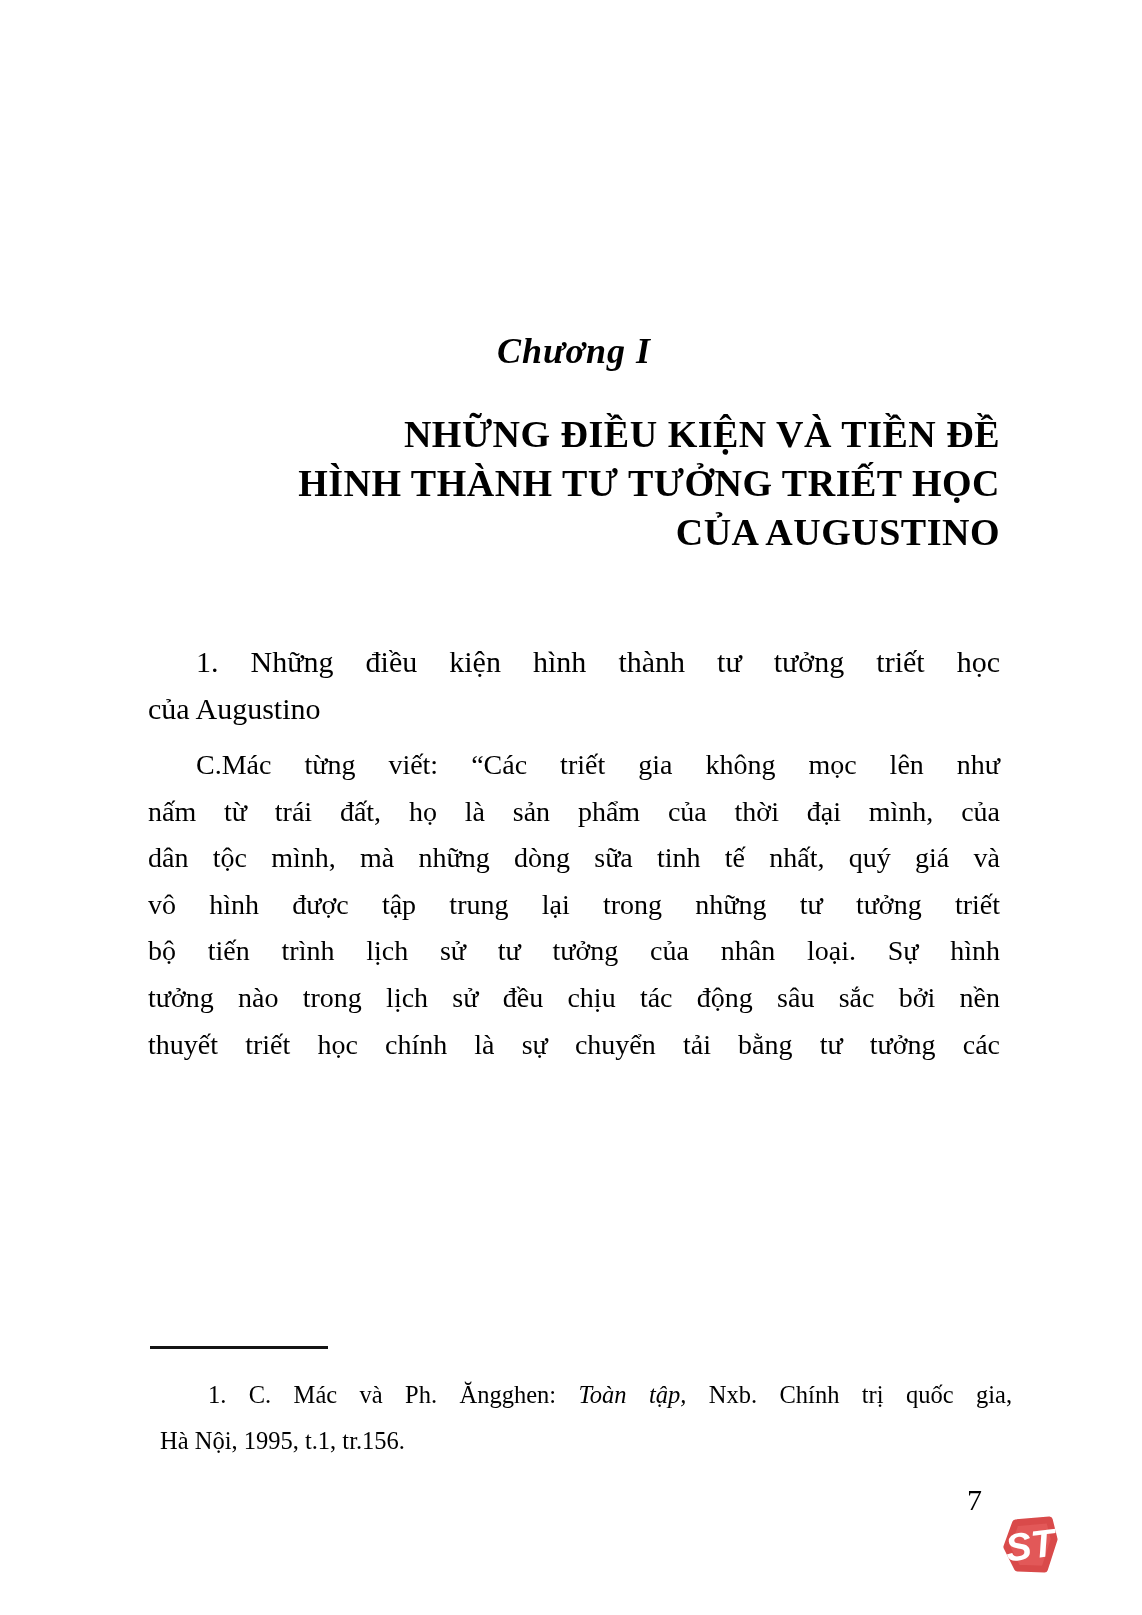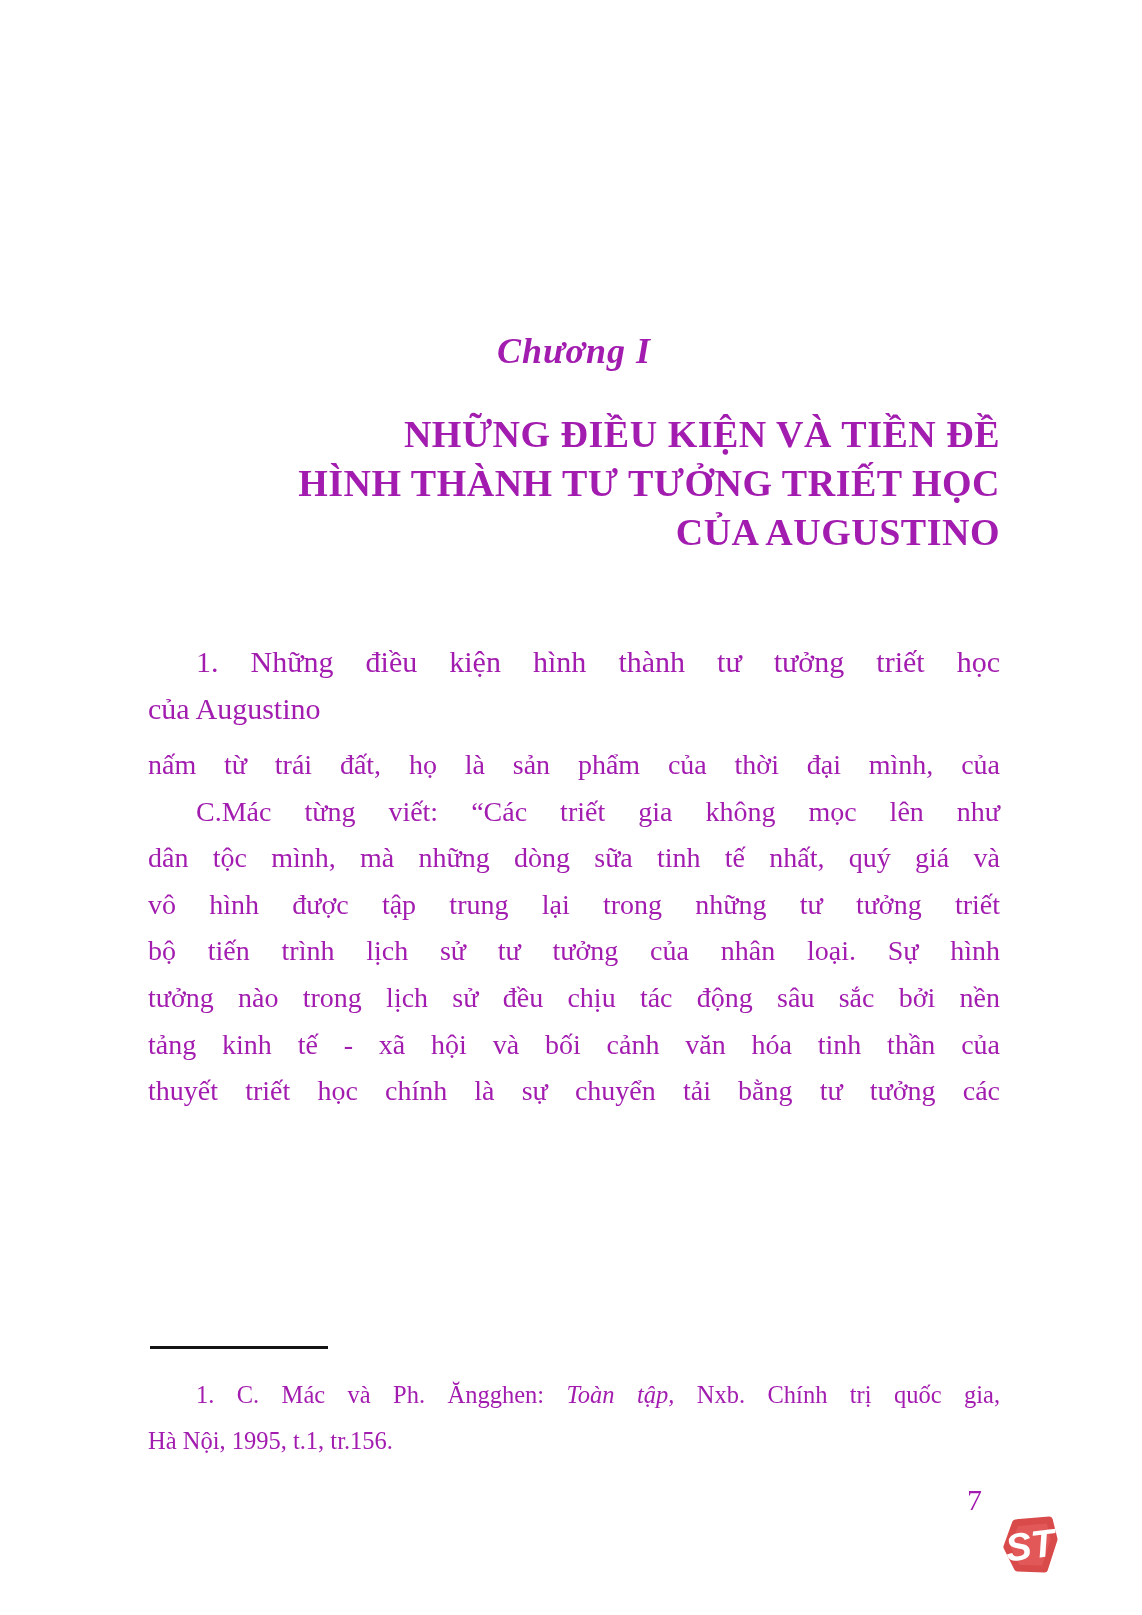--- a/index.html
+++ b/index.html
@@ -2,21 +2,21 @@
 <html lang="vi"><head>
 <meta charset="utf-8">
 <style>
   html,body{margin:0;padding:0;background:#888;}
   .page{
     position:relative;
     width:1142px;height:1615px;
     background:#ffffff;
     margin:0 auto;
     font-family:"Liberation Serif","DejaVu Serif",serif;
-    color:#a21caf;
+    color:#000000;
     overflow:hidden;
   }
   .content{position:absolute;left:148px;width:852px;}
   .kicker{
     position:absolute;top:330px;left:0;width:100%;
     text-align:center;
     font-size:36px;font-weight:bold;font-style:italic;
     letter-spacing:1px;
   }
   .chapter-title{
@@ -40,21 +40,21 @@
     text-align:justify;
     text-align-last:justify;
   }
   .indent{text-indent:48px;}
   .footnote-rule{
     position:absolute;top:1346px;left:2px;
     width:178px;height:0;
     border-top:3px solid #141414;
   }
   .footnote{
-    position:absolute;top:1372px;left:0;width:100%;
+    position:absolute;top:1372px;left:12px;width:100%;
     font-size:24.5px;
     line-height:46px;
   }
   .footnote .italic{font-style:italic;}
   .page-number{
     position:absolute;top:1483px;right:160px;
     font-size:30px;
   }
   .publisher-logo{
     position:absolute;left:1001px;top:1515px;
@@ -75,27 +75,26 @@
       <div>HÌNH THÀNH TƯ TƯỞNG TRIẾT HỌC</div>
       <div>CỦA AUGUSTINO</div>
     </div>
 
     <div class="section-heading">
       <div class="jline indent">1. Những điều kiện hình thành tư tưởng triết học</div>
       <div>của Augustino</div>
     </div>
 
     <div class="bodytext">
+      <div class="jline indent">C.Mác từng viết: “Các triết gia không mọc lên như</div>
       <div class="jline">nấm từ trái đất, họ là sản phẩm của thời đại mình, của</div>
-      <div class="jline indent">C.Mác từng viết: “Các triết gia không mọc lên như</div>
       <div class="jline">dân tộc mình, mà những dòng sữa tinh tế nhất, quý giá và</div>
       <div class="jline">vô hình được tập trung lại trong những tư tưởng triết</div>
       <div class="jline">bộ tiến trình lịch sử tư tưởng của nhân loại. Sự hình</div>
       <div class="jline">tưởng nào trong lịch sử đều chịu tác động sâu sắc bởi nền</div>
-      <div class="jline">tảng kinh tế - xã hội và bối cảnh văn hóa tinh thần của</div>
       <div class="jline">thuyết triết học chính là sự chuyển tải bằng tư tưởng các</div>
     </div>
 
     <div class="footnote-rule"></div>
 
     <div class="footnote">
       <div class="jline indent"><span>1. C. Mác và Ph. Ăngghen: </span><span class="italic">Toàn tập,</span><span> Nxb. Chính trị quốc gia,</span></div>
       <div>Hà Nội, 1995, t.1, tr.156.</div>
     </div>
 

